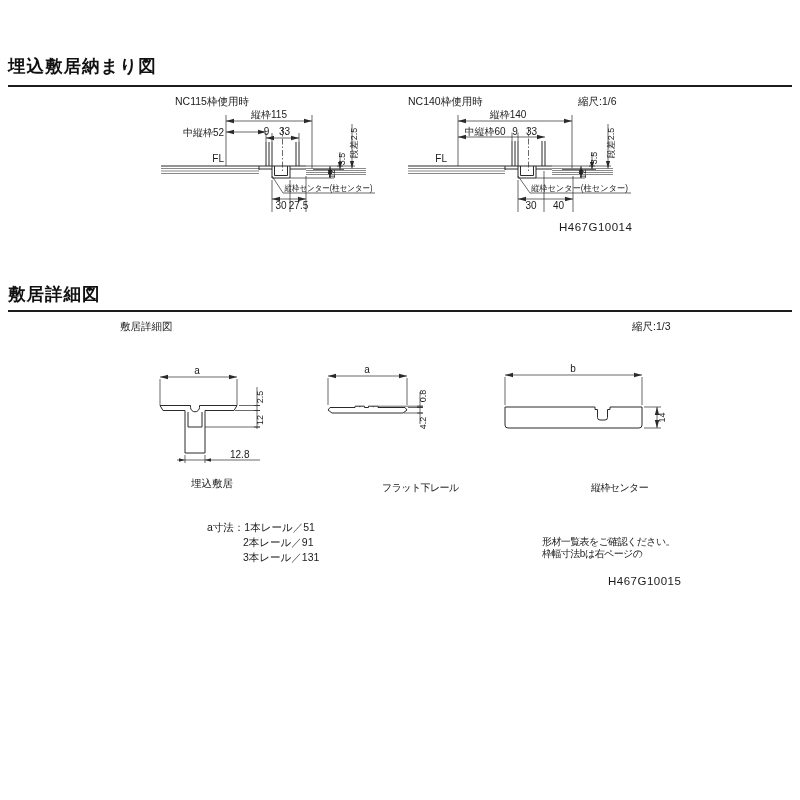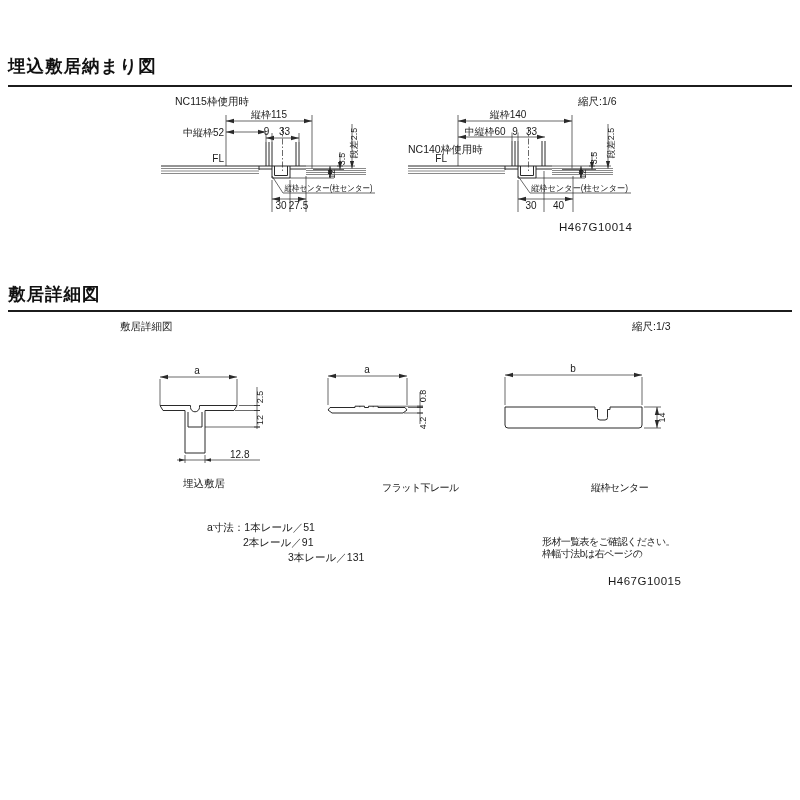--- a/index.html
+++ b/index.html
@@ -23,21 +23,21 @@
 </style>
 </head>
 <body>
 
 <div class="page">
 
   <div class="abs sec-title" style="left:8px;top:54px;">埋込敷居納まり図</div>
   <div class="rule" style="top:85px;"></div>
 
   <div class="abs lbl" style="left:175px;top:95px;">NC115枠使用時</div>
-  <div class="abs lbl" style="left:408px;top:95px;margin-top:48px;">NC140枠使用時</div>
+  <div class="abs lbl" style="left:408px;top:95px;">NC140枠使用時</div>
   <div class="abs lbl" style="left:578px;top:95px;">縮尺:1/6</div>
 
   <svg style="left:155px;top:104px;" width="230" height="118" viewBox="0 0 230 118">
     <defs>
       <marker id="aw1" markerUnits="userSpaceOnUse" markerWidth="8" markerHeight="6" refX="8" refY="3" orient="auto-start-reverse">
         <path d="M0,0.8 L8,3 L0,5.2 Z" fill="#2a2a2a"></path>
       </marker>
     </defs>
 
     <line class="dl" x1="71" y1="17" x2="157" y2="17" marker-start="url(#aw1)" marker-end="url(#aw1)"></line>
@@ -220,21 +220,21 @@
     <line class="dl" x1="89" y1="43.5" x2="110" y2="43.5"></line>
     <line class="dl" x1="85" y1="48.5" x2="110" y2="48.5"></line>
     <line class="dl" x1="55" y1="65" x2="110" y2="65"></line>
     <line class="dl" x1="107" y1="25" x2="107" y2="67"></line>
     <line class="dl" x1="104" y1="43.5" x2="110" y2="43.5"></line>
     <line class="dl" x1="104" y1="48.5" x2="110" y2="48.5"></line>
     <line class="dl" x1="104" y1="65" x2="110" y2="65"></line>
     <text class="t9" x="113" y="35" text-anchor="middle" transform="rotate(-90 113 35)">2.5</text>
     <text class="t9" x="113" y="58" text-anchor="middle" transform="rotate(-90 113 58)">12</text>
   </svg>
-  <div class="abs lbl" style="left:183px;top:477px;">埋込敷居</div>
+  <div class="abs lbl" style="left:191px;top:477px;">埋込敷居</div>
 
   <svg style="left:320px;top:362px;" width="120" height="78" viewBox="0 0 120 78">
     <defs>
       <marker id="aw4" markerUnits="userSpaceOnUse" markerWidth="8" markerHeight="6" refX="8" refY="3" orient="auto-start-reverse">
         <path d="M0,0.8 L8,3 L0,5.2 Z" fill="#2a2a2a"></path>
       </marker>
     </defs>
     <line class="dl" x1="8" y1="14" x2="87" y2="14" marker-start="url(#aw4)" marker-end="url(#aw4)"></line>
     <text class="t10" x="47" y="11" text-anchor="middle">a</text>
     <line class="dl" x1="8" y1="16" x2="8" y2="43"></line>
@@ -281,20 +281,20 @@
 
     <line class="dl" x1="149" y1="45" x2="166" y2="45"></line>
     <line class="dl" x1="149" y1="66" x2="166" y2="66"></line>
     <line class="dl" x1="162" y1="45" x2="162" y2="66" marker-start="url(#aw5)" marker-end="url(#aw5)"></line>
     <text class="t9" x="170" y="55.5" text-anchor="middle" transform="rotate(-90 170 55.5)">14</text>
   </svg>
   <div class="abs lbl-s" style="left:561px;top:481px;">縦枠センター</div>
 
   <div class="abs lbl" style="left:207px;top:521px;">a寸法：1本レール／51</div>
   <div class="abs lbl" style="left:243px;top:536px;">2本レール／91</div>
-  <div class="abs lbl" style="left:243px;top:551px;margin-left:45px;">3本レール／131</div>
+  <div class="abs lbl" style="left:243px;top:551px;">3本レール／131</div>
 
   <div class="abs lbl-s" style="left:512px;top:547px;font-family:Liberation Mono, monospace;">枠幅寸法bは右ページの</div>
   <div class="abs lbl-s" style="left:512px;top:535px;">形材一覧表をご確認ください。</div>
 
   <div class="abs code" style="left:608px;top:575px;">H467G10015</div>
 
 </div>
 
 </body></html>

